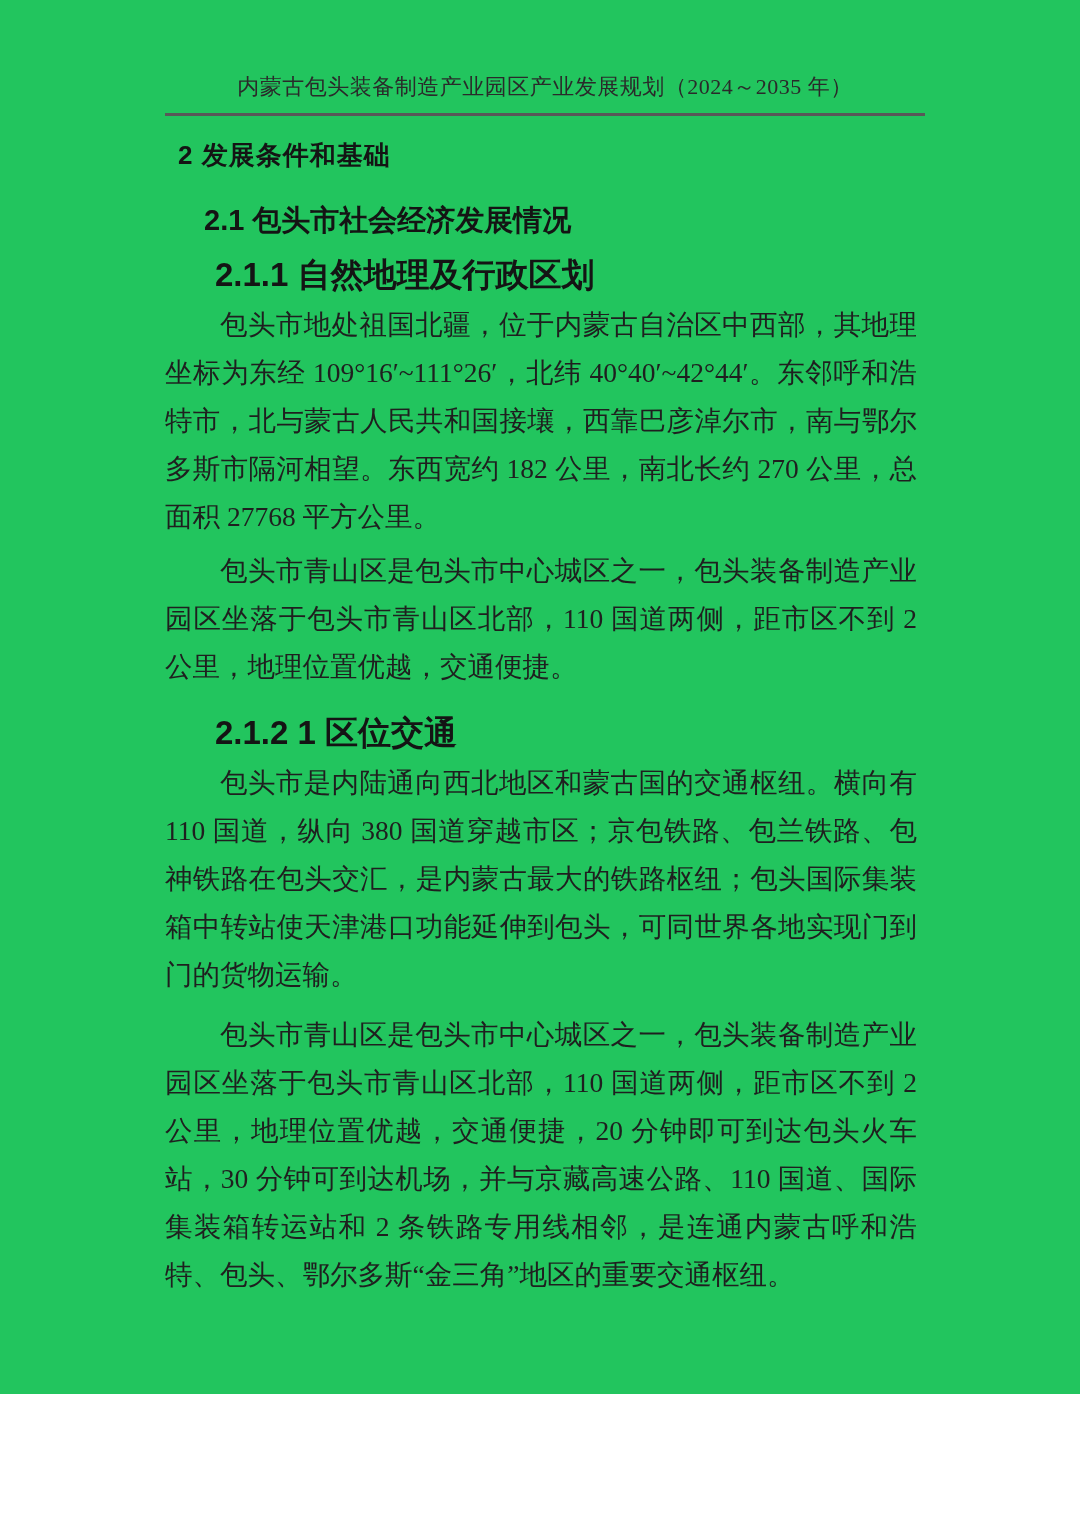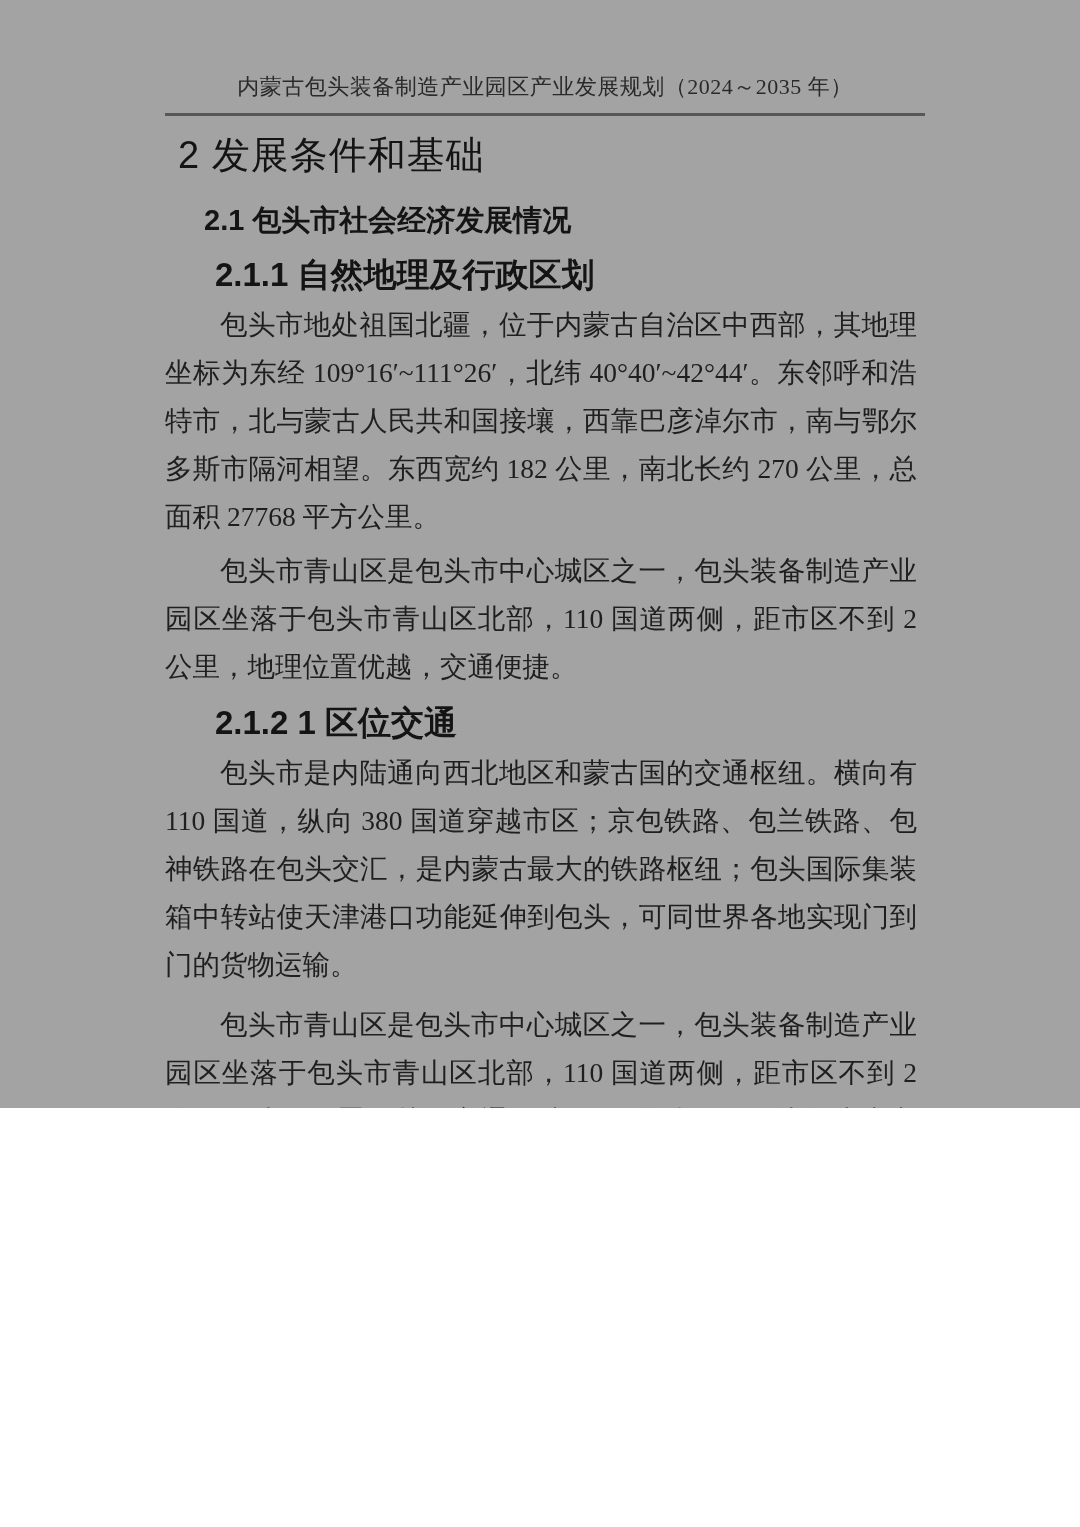--- a/index.html
+++ b/index.html
@@ -3,22 +3,22 @@
 <meta charset="utf-8">
 <style>
   html, body {
     margin: 0;
     padding: 0;
     background: #ffffff;
   }
   .page {
     position: relative;
     width: 1080px;
-    height: 1108px;
-    background: #a3a3a3;
+    height: 1394px;
+    background: #22c55e;
     overflow: hidden;
     font-family: "Liberation Serif", "DejaVu Serif", serif;
     color: #1f1f1f;
     box-sizing: border-box;
   }
   .column {
     margin-left: 165px;
     width: 760px;
   }
   .running-header {
@@ -31,22 +31,22 @@
   }
   .header-rule {
     margin-top: 13px;
     height: 3px;
     background: #585858;
     border: none;
   }
   .chapter-title {
     margin: 18px 0 0 13px;
     font-family: "Liberation Sans", "DejaVu Sans", sans-serif;
-    font-weight: normal;
-    font-size: 38px;
+    font-weight: bold;
+    font-size: 26px;
     line-height: 42px;
     color: #141414;
     letter-spacing: 1px;
   }
   .section-title {
     margin: 26px 0 0 39px;
     font-family: Liberation Sans, sans-serif;
     font-weight: bold;
     font-size: 29px;
     line-height: 36px;
@@ -54,21 +54,21 @@
   }
   .subsection-title {
     margin: 19px 0 0 50px;
     font-family: "Liberation Sans", "DejaVu Sans", sans-serif;
     font-weight: bold;
     font-size: 33px;
     line-height: 36px;
     color: #141414;
   }
   .subsection-title.second {
-    margin-top: 14px;
+    margin-top: 24px;
   }
   .body-para {
     margin: 6px 8px 0 0;
     font-size: 27.5px;
     line-height: 48px;
     text-align: justify;
     text-indent: 2em;
     color: #1f1f1f;
   }
   .body-para.first-after-heading {

